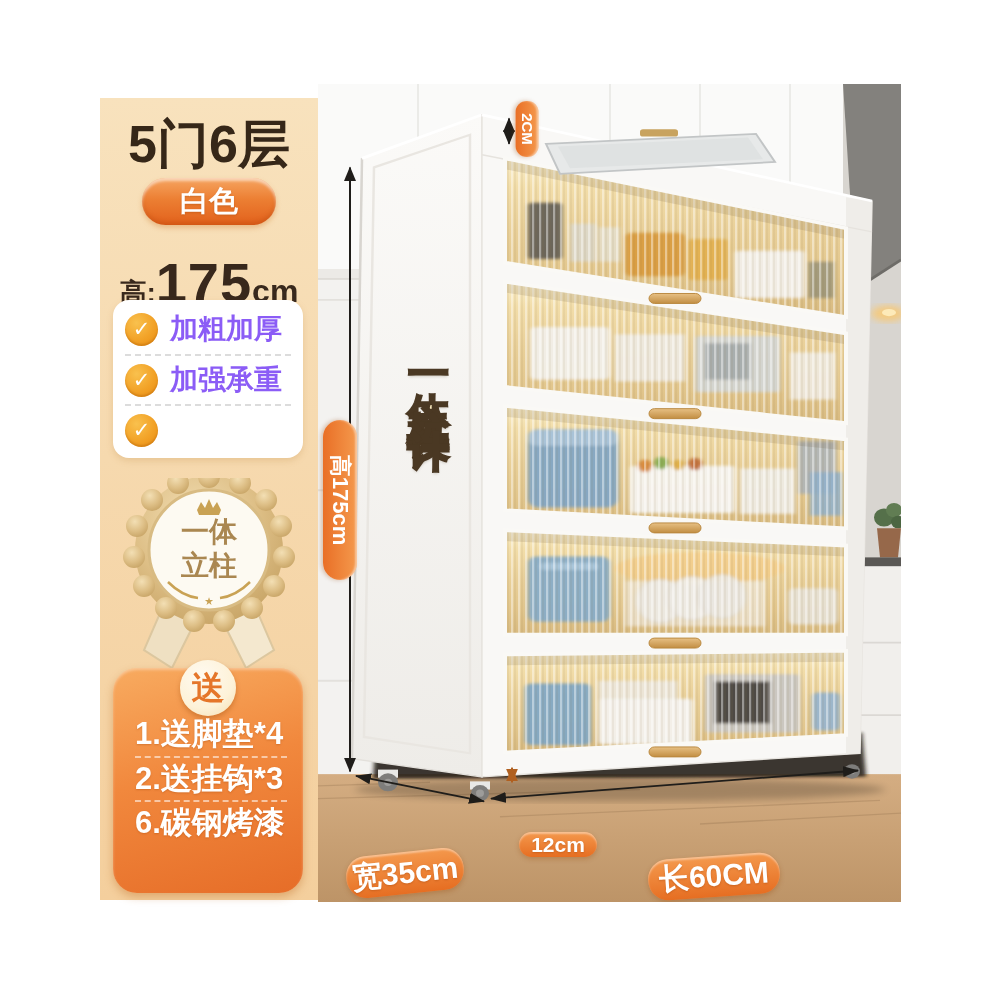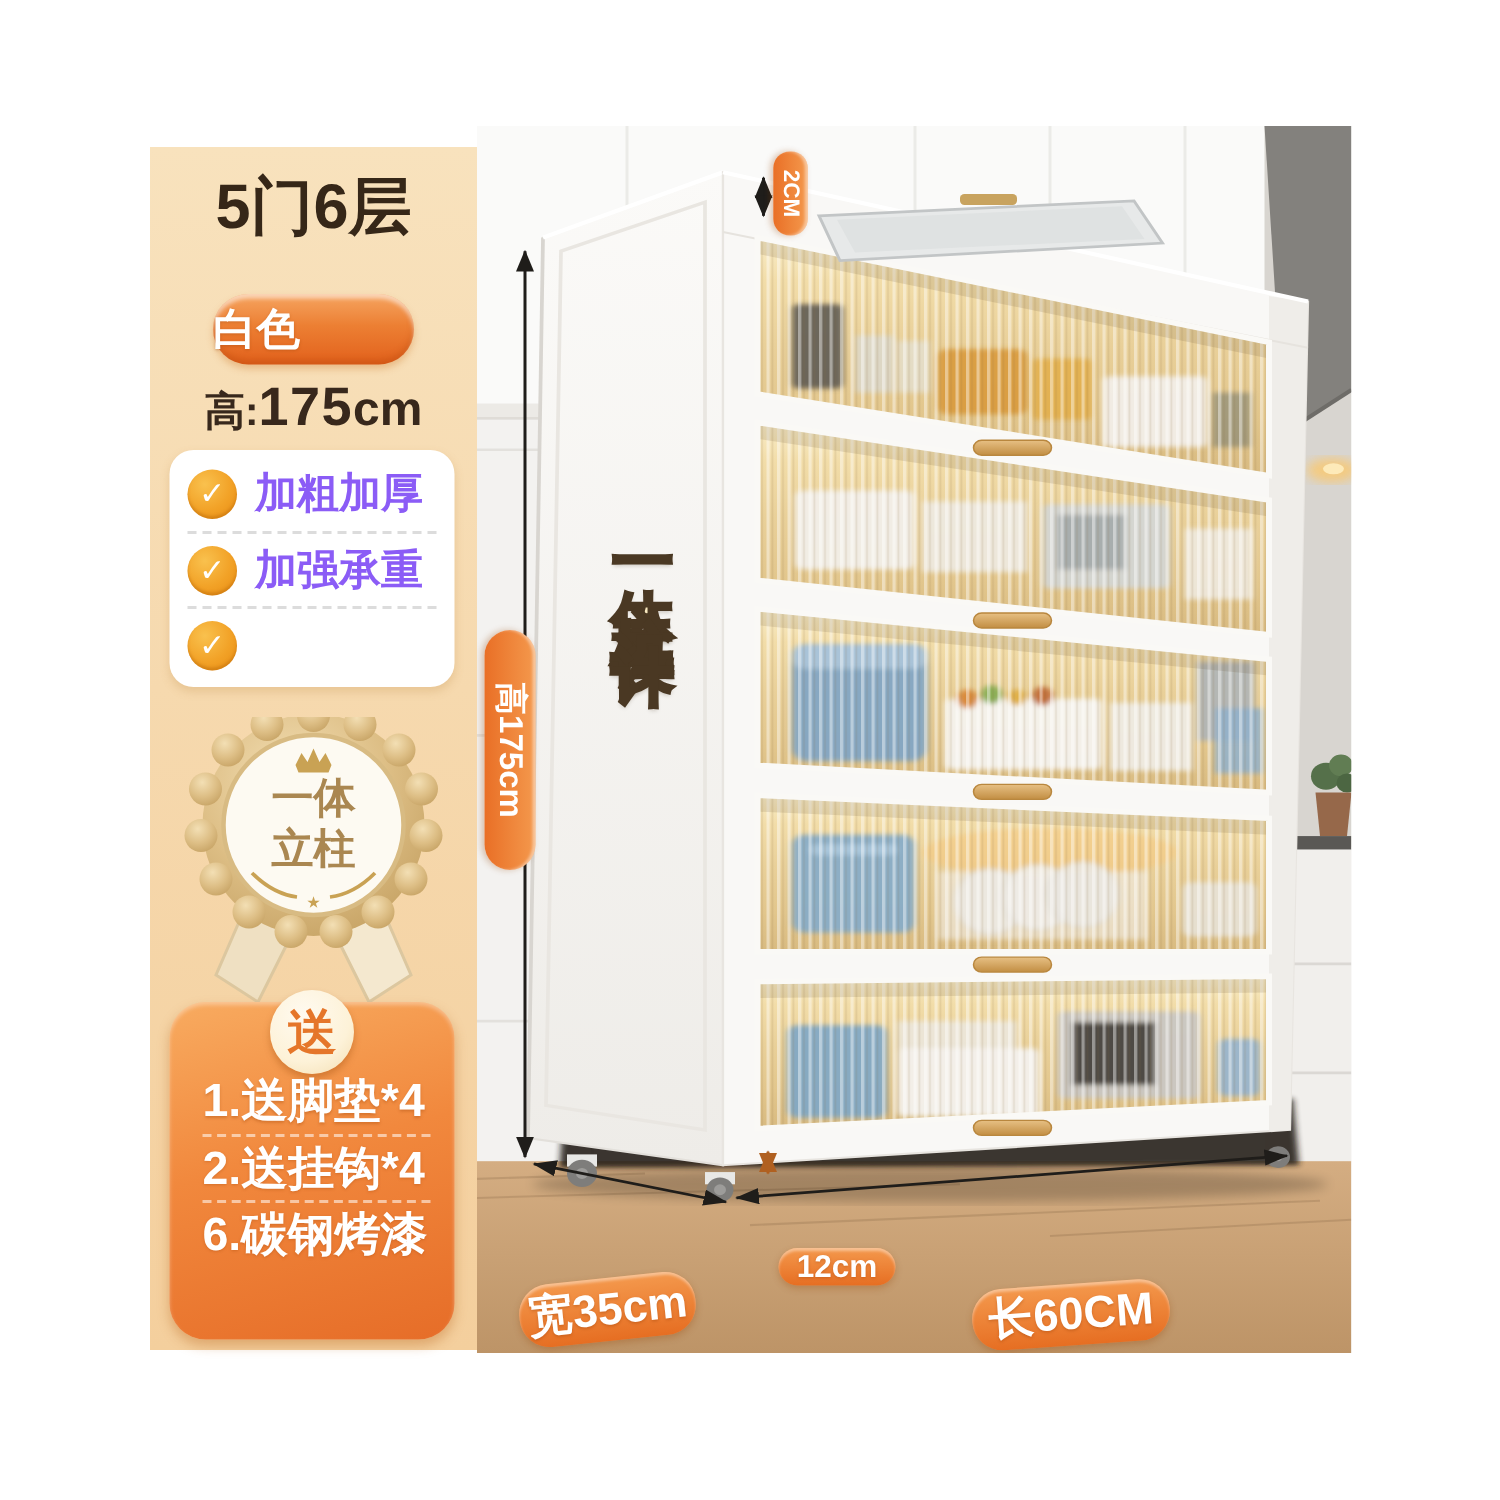--- a/index.html
+++ b/index.html
@@ -4,29 +4,29 @@
 <style>
   html,body{margin:0;padding:0;background:#ffffff;}
   *{box-sizing:border-box;}
   body{font-family:"Liberation Sans","DejaVu Sans",sans-serif;}
   .canvas{position:relative;width:1000px;height:1000px;background:#ffffff;overflow:hidden;}
 
   
   .sidebar{position:absolute;left:100px;top:98px;width:218px;height:802px;
     background:linear-gradient(180deg,#f8e2bd 0%,#f6d9ae 45%,#f4cf9d 100%);}
   .sb-title{position:absolute;left:0;top:12px;width:100%;text-align:center;
-    font-size:42px;font-weight:900;color:#362718;letter-spacing:0px;}
-  .color-pill{position:absolute;left:42px;top:98px;width:134px;height:47px;border-radius:24px;
+    font-size:52px;font-weight:900;color:#362718;letter-spacing:0px;}
+  .color-pill{position:absolute;left:42px;top:80px;width:134px;height:47px;border-radius:24px;
     background:linear-gradient(180deg,#f6a561 0%,#ec7f33 45%,#e2611c 100%);
     box-shadow:inset 0 3px 3px rgba(255,255,255,.55), inset 0 -3px 4px rgba(180,70,10,.35), 0 3px 5px rgba(205,120,40,.35);
-    display:flex;align-items:center;color:#fff;font-size:29px;font-weight:800;
+    display:flex;align-items:center;justify-content:center;color:#fff;font-size:29px;font-weight:800;
     text-shadow:0 1px 2px rgba(160,70,10,.4);}
   .height-spec{position:absolute;left:0;top:152px;width:100%;text-align:center;color:#38281c;}
   .height-spec .pre{font-size:27px;font-weight:700;}
-  .height-spec .val{font-size:36px;font-weight:800;letter-spacing:1px;}
+  .height-spec .val{font-size:56px;font-weight:800;letter-spacing:1px;}
   .height-spec .unit{font-size:32px;font-weight:700;}
   .feature-card{position:absolute;left:13px;top:202px;width:190px;height:158px;background:#ffffff;
     border-radius:16px;box-shadow:0 3px 6px rgba(190,140,70,.25);padding:4px 12px;}
   .feature-row{display:flex;align-items:center;height:50px;}
   .feature-row + .feature-row{border-top:2px dashed #dcdcdc;}
   .check-icon{width:33px;height:33px;border-radius:50%;flex:0 0 33px;
     background:radial-gradient(circle at 35% 30%,#f9c14e 0%,#f2a227 55%,#e88c12 100%);
     color:#fff;font-size:21px;font-weight:900;display:flex;align-items:center;justify-content:center;
     box-shadow:inset 0 -2px 2px rgba(170,90,0,.35);}
   .feature-label{margin-left:12px;font-size:28px;font-weight:700;color:#8b5cf6;}
@@ -141,21 +141,21 @@
         <text x="109" y="127" text-anchor="middle" font-size="15" fill="#c9a254">★</text>
       </svg>
     </div>
 
     <div class="gift-card">
       <div class="gift-badge">
         <span>送</span>
       </div>
       <div class="gift-items">
         <div class="gift-item">1.送脚垫*4</div>
-        <div class="gift-item">2.送挂钩*4</div>
+        <div class="gift-item">2.送挂钩*3</div>
         <div class="gift-item">6.碳钢烤漆</div>
       </div>
     </div>
   </div>
 
   <div class="photo">
     <svg width="583" height="818" viewBox="318 84 583 902" preserveAspectRatio="none">
       <defs>
         <linearGradient id="doorGrad" x1="0" y1="0" x2="0" y2="1">
           <stop offset="0" stop-color="#f9edc8"></stop>

